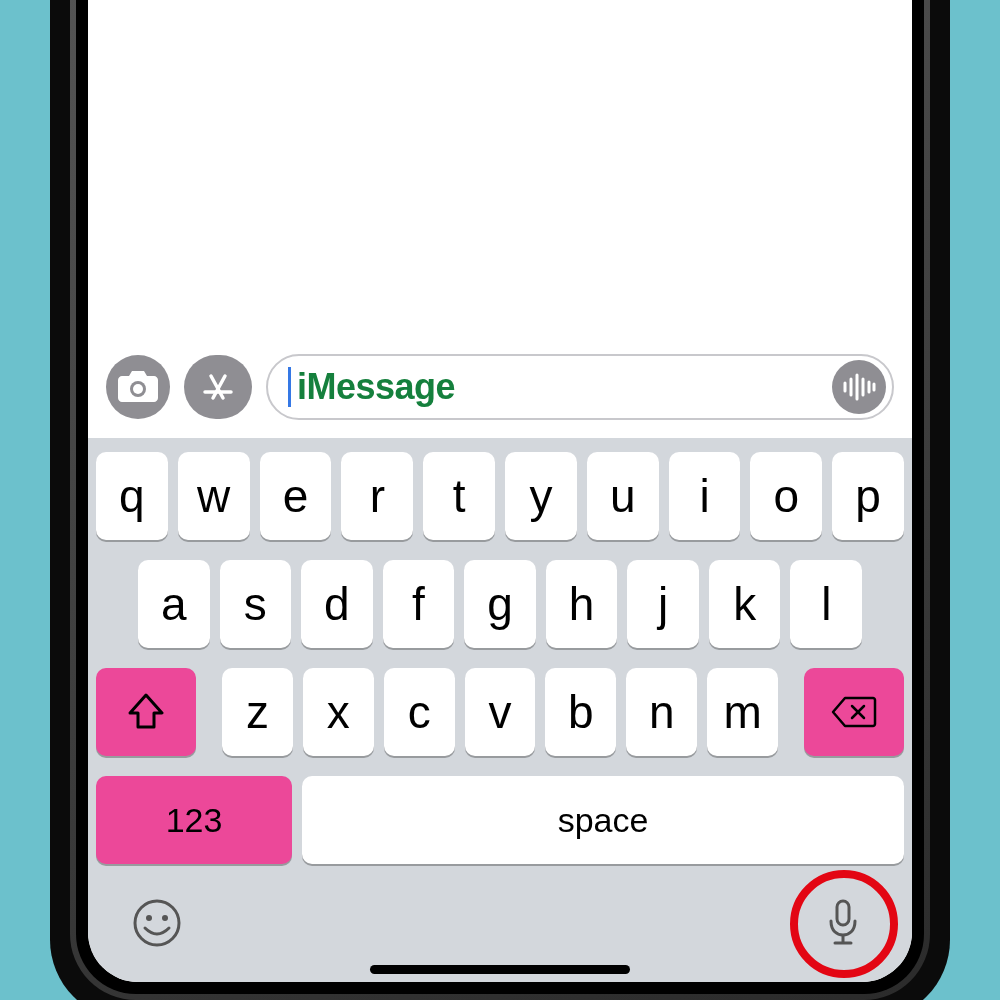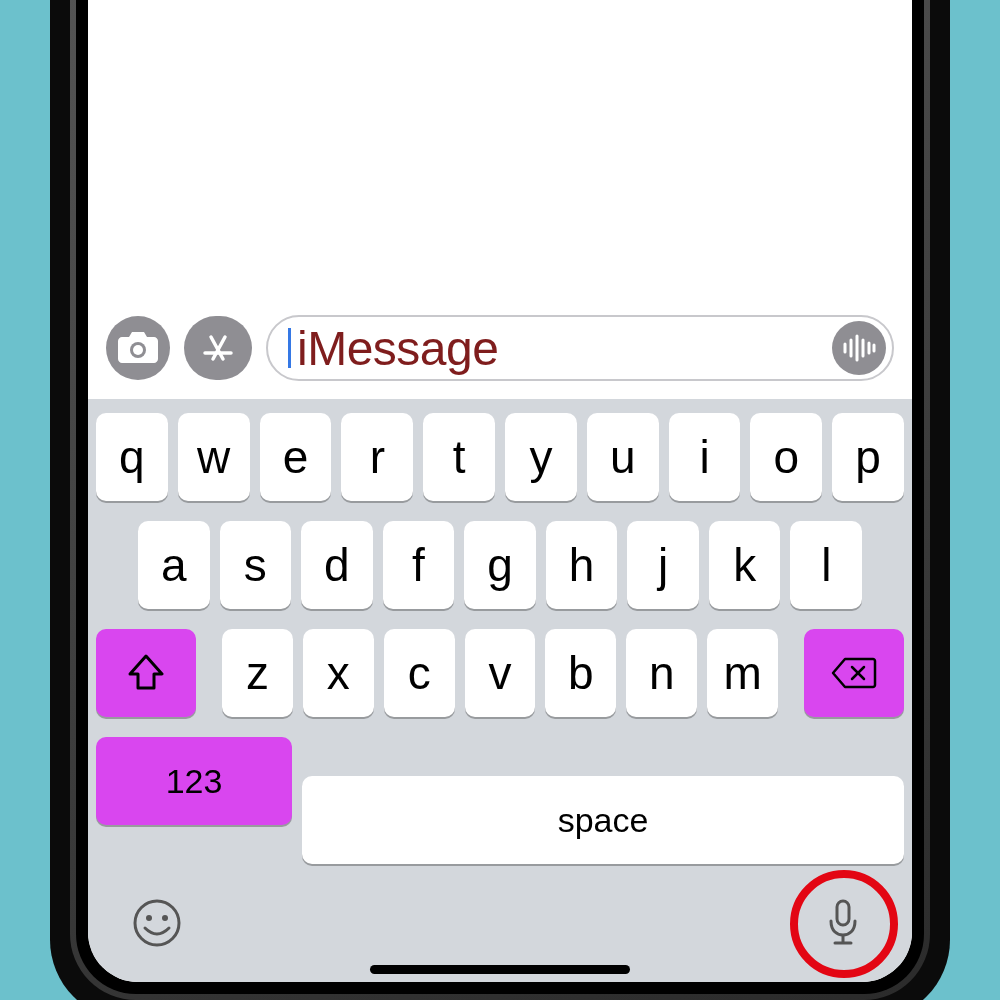--- a/index.html
+++ b/index.html
@@ -79,23 +79,23 @@
     padding: 0 6px 0 20px;
     position: relative;
   }
   .cursor {
     width: 3px;
     height: 40px;
     background: #3578e5;
     margin-right: 6px;
   }
   .placeholder {
-    color: #7f1d1d;
-    font-size: 48px;
-    font-weight: 400;
+    color: #15803d;
+    font-size: 36px;
+    font-weight: 700;
     letter-spacing: -0.5px;
   }
   .audio-btn {
     width: 54px;
     height: 54px;
     border-radius: 50%;
     background: #8f8e93;
     margin-left: auto;
     display: flex;
     align-items: center;
@@ -123,41 +123,40 @@
     display: flex;
     align-items: center;
     justify-content: center;
     font-size: 46px;
     color: #000;
     font-weight: 400;
     user-select: none;
   }
   .row2 { padding: 0 42px; }
   .fnkey {
-    background: #d946ef;
+    background: #ec4899;
   }
   .shift, .bksp {
     width: 100px;
     flex: 0 0 100px;
   }
   .row3-mid {
     display: flex;
     gap: 10px;
     flex: 1;
     padding: 0 16px;
   }
   .row4 .key { height: 88px; }
   .k123 {
     flex: 0 0 196px;
     font-size: 34px;
   }
   .kspace {
     flex: 1;
     font-size: 34px;
-    margin-top: 39px;
   }
   .kreturn {
     flex: 0 0 196px;
     font-size: 34px;
   }
 
   .bottom-row {
     background: #d3d7dc;
     display: flex;
     justify-content: space-between;

